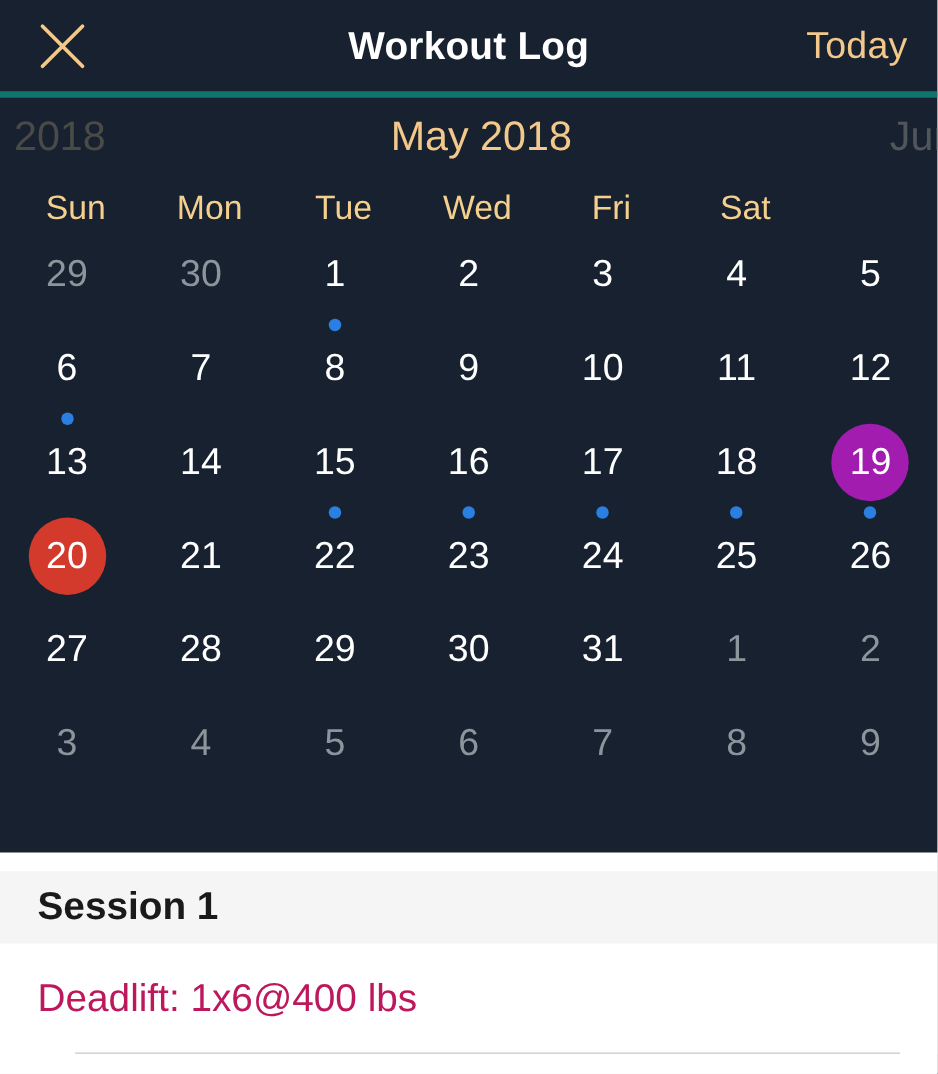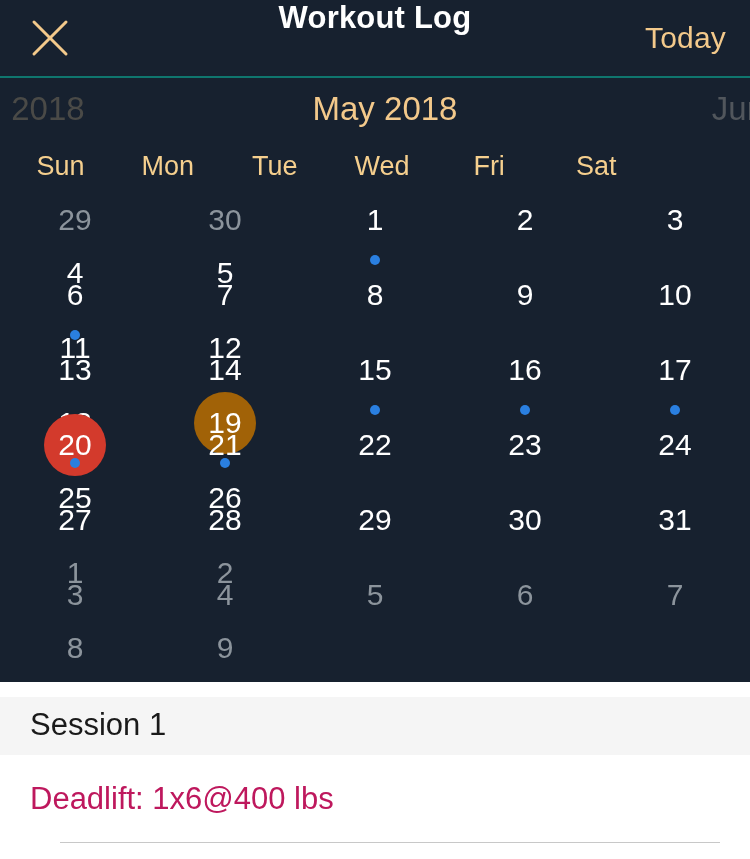--- a/index.html
+++ b/index.html
@@ -18,22 +18,23 @@
     width: 750px;
     height: 859px;
     background: #ffffff;
   }
 
   
   .navbar {
     position: relative;
     height: 78px;
     background: #17212f;
-    border-bottom: 2px solid #0f766e;
+    border-bottom: 5px solid #0f766e;
     display: flex;
+    align-items: center;
   }
 
   .close-btn {
     position: absolute;
     left: 22px;
     top: 50%;
     transform: translateY(-50%);
     width: 56px;
     height: 50px;
     display: flex;
@@ -109,21 +110,21 @@
     font-size: 27px;
     padding-left: 14px;
   }
 
   .weeks {
     margin-top: 6px;
   }
 
   .week-row {
     display: grid;
-    grid-template-columns: repeat(5, 1fr);
+    grid-template-columns: repeat(7, 1fr);
     height: 75px;
   }
 
   .day-cell {
     position: relative;
     display: flex;
     align-items: flex-start;
     justify-content: center;
     cursor: pointer;
   }
@@ -137,21 +138,21 @@
     line-height: 62px;
     text-align: center;
     font-size: 30px;
     color: #ffffff;
     border-radius: 50%;
   }
 
   .day-num.muted { color: #8c949c; }
 
   .day-num.selected {
-    background: #a16207;
+    background: #a21caf;
     color: #ffffff;
   }
   .day-num.today {
     background: #d33a2c;
     color: #ffffff;
   }
 
   .day-dot {
     position: absolute;
     top: 57px;
@@ -172,21 +173,21 @@
 
   .detail-topgap {
     height: 15px;
     background: #ffffff;
   }
 
   .session-header {
     background: #f5f5f5;
     padding: 10px 30px 12px 30px;
     font-size: 31px;
-    font-weight: normal;
+    font-weight: bold;
     color: #1a1a1a;
   }
 
   .session-body {
     background: #ffffff;
     padding: 26px 30px 0 30px;
   }
 
   .entry-text {
     font-size: 31px;

